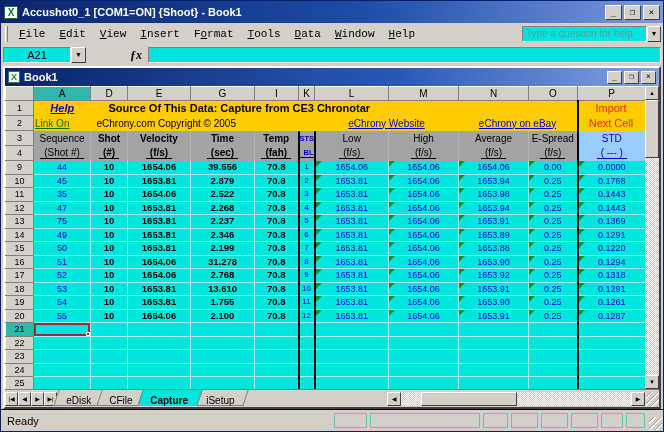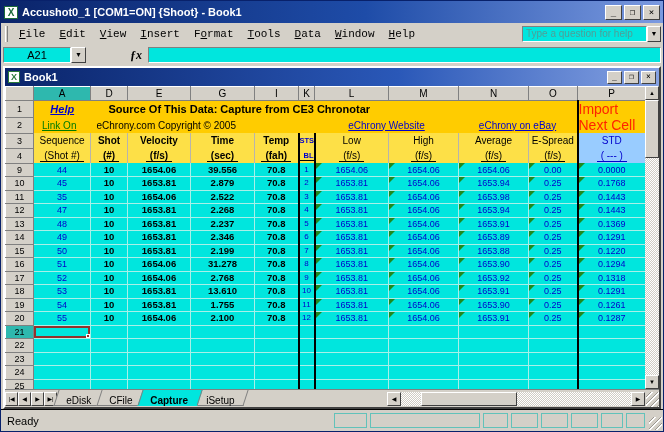--- a/index.html
+++ b/index.html
@@ -70,27 +70,27 @@
   .rowhdr.sel { background:#2eb8ae; }
 
   tr.hr { height:15px; }
   tr.dr { height:13.5px; }
 
   
   .gold { background:#ffcc00; font-size:10px; }
   .help-cell { text-align:center; }
   .help-link { color:#0000cc; font-weight:bold; font-style:italic; text-decoration:underline; font-size:11px; }
   .source-cell { font-weight:bold; font-size:11px; padding-left:18px; }
-  .imp { color:#ff2400; text-align:left; padding-right:2px; font-size:14px; }
-  .linkon { color:#007a00; text-decoration:underline; padding-left:8px; }
+  .imp { color:#ff2400; text-align:center; padding-right:2px; font-size:11px; }
+  .linkon { color:#007a00; text-decoration:underline; padding-left:1px; }
   .copyr { padding-left:6px; font-size:10px; }
   .blink { color:#0000cc; text-decoration:underline; text-align:center; }
 
   
-  .ghdr { background:#fde047; font-size:10px; text-align:center; border-right:1px solid #b8b4ac; }
+  .ghdr { background:#a3a3a3; font-size:10px; text-align:center; border-right:1px solid #b8b4ac; }
   .ghdr.b { font-weight:bold; }
   .ghdr.sts { color:#0000cc; font-size:7.5px; font-weight:bold; }
   .ghdr.std { background:#99ccff; color:#0000cc; }
   .unit span { display:inline-block; border-bottom:1px solid #000; padding:0 4px; }
   .unit.std span { border-bottom-color:#0000cc; }
 
   
   .cell { font-size:9px; text-align:center; border-right:1px solid #a8f0e8;
           border-bottom:1px solid #a8f0e8; position:relative; line-height:12px; }
   .cell.blue { color:#0000cc; }
@@ -315,21 +315,21 @@
               <td class="cell bold">70.8</td>
               <td class="cell blk kL kR">4</td>
               <td class="cell blue"><i class="gt"></i>1653.81</td>
               <td class="cell blue"><i class="gt"></i>1654.06</td>
               <td class="cell blue"><i class="gt"></i>1653.94</td>
               <td class="cell blue"><i class="gt"></i>0.25</td>
               <td class="cell blue pL"><i class="gt"></i>0.1443</td>
             </tr>
             <tr class="dr">
               <td class="rowhdr">13</td>
-              <td class="cell blue">48</td>
+              <td class="cell blue">75</td>
               <td class="cell bold">10</td>
               <td class="cell bold">1653.81</td>
               <td class="cell bold">2.237</td>
               <td class="cell bold">70.8</td>
               <td class="cell blk kL kR">5</td>
               <td class="cell blue"><i class="gt"></i>1653.81</td>
               <td class="cell blue"><i class="gt"></i>1654.06</td>
               <td class="cell blue"><i class="gt"></i>1653.91</td>
               <td class="cell blue"><i class="gt"></i>0.25</td>
               <td class="cell blue pL"><i class="gt"></i>0.1369</td>

